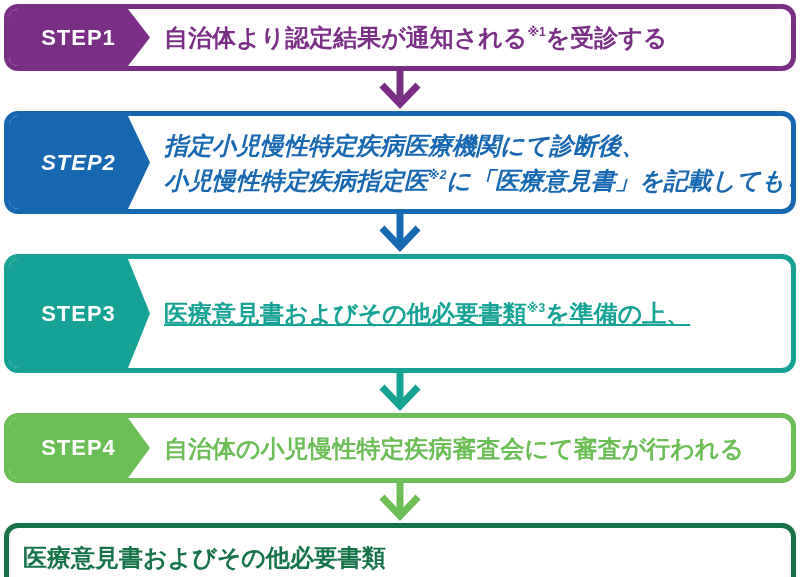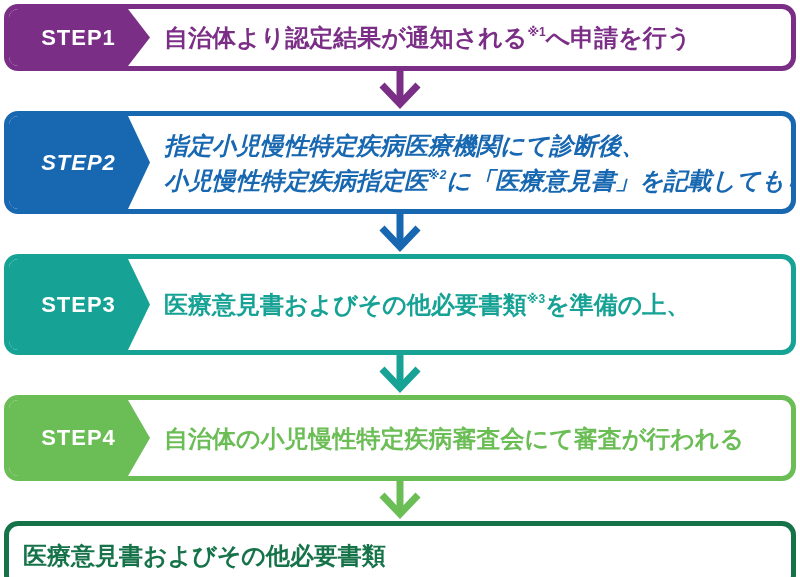--- a/index.html
+++ b/index.html
@@ -14,22 +14,22 @@
     border:5px solid var(--c);
     border-radius:14px;
     overflow:hidden;
     display:flex;
     align-items:center;
     color:var(--c);
     background:#ffffff;
   }
   .r1 { height:67px; }
   .r2 { height:103px;font-style:italic; }
-  .r3 { height:101px; }
-  .r4 { height:86px; }
+  .r3 { height:119px;text-decoration:underline; }
+  .r4 { height:70px; }
   .r5 { height:68px; }
   .badge {
     flex:none;
     align-self:stretch;
     width:141px;
     background:var(--c);
     clip-path:polygon(0 0, 119px 0, 100% 50%, 119px 100%, 0 100%);
     display:flex;
     align-items:center;
     justify-content:center;
@@ -72,21 +72,21 @@
 <body>
 
 <div class="canvas">
 
   <section class="step-block" style="--c: #7B2E86;">
     <div class="step-row r1">
       <div class="badge">
         <span class="label">STEP1</span>
       </div>
       <div class="text">
-        <div class="line"><span>自治体より認定結果が通知される</span><sup>※1</sup><span>へ申請を行う</span></div>
+        <div class="line"><span>自治体より認定結果が通知される</span><sup>※1</sup><span>を受診する</span></div>
       </div>
     </div>
     <div class="arrow">
       <svg viewBox="0 0 44 40" aria-hidden="true">
         <line x1="22" y1="0" x2="22" y2="32" stroke="currentColor" stroke-width="7" fill="none"></line>
         <polyline points="4,14 22,33 40,14" stroke="currentColor" stroke-width="7" fill="none"></polyline>
       </svg>
     </div>
   </section>
 

